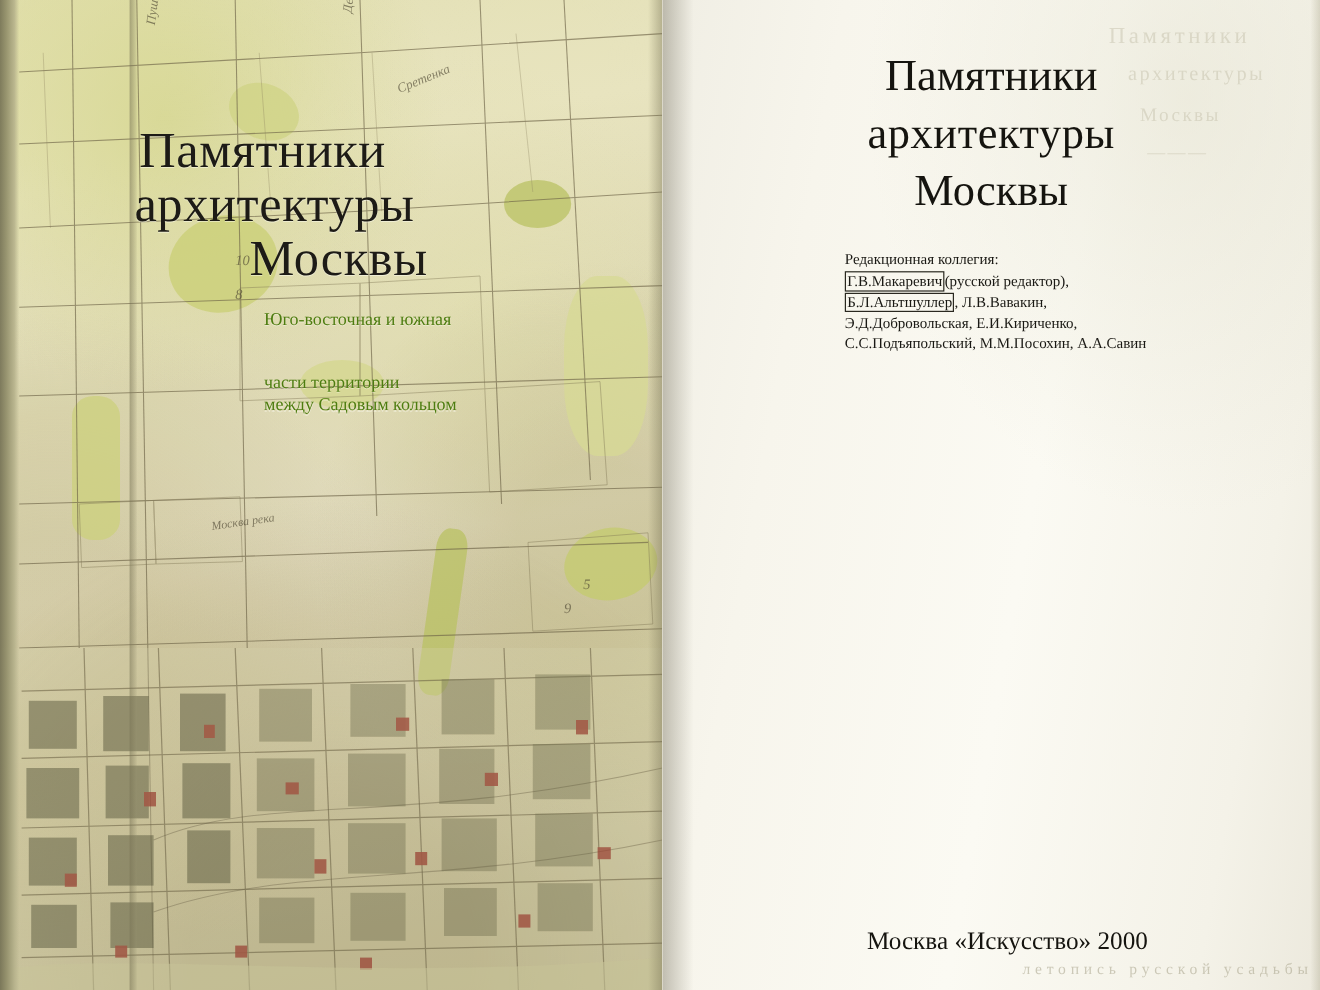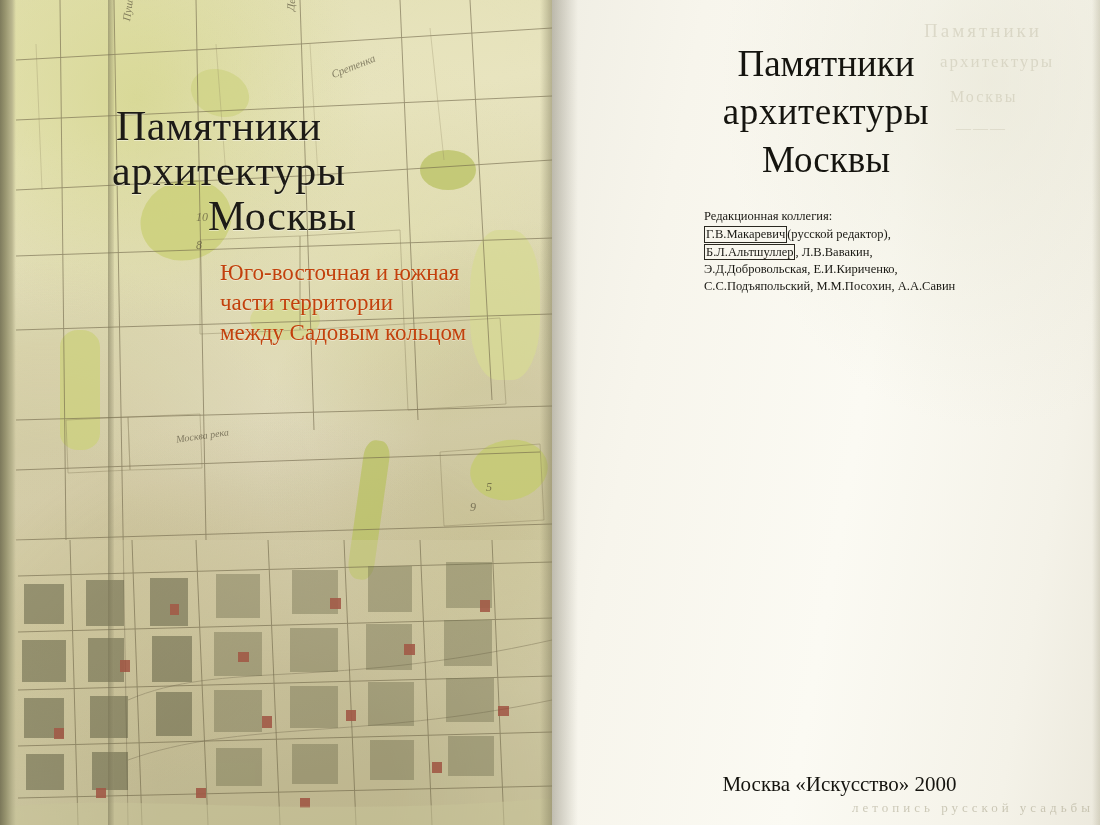--- a/index.html
+++ b/index.html
@@ -107,28 +107,28 @@
   .cover-title .l1, .cover-title .l2, .cover-title .l3 {
     font-size: 42px; line-height: 1.07; letter-spacing: .5px;
   }
   .cover-title .l1 { margin-left: 4px; }
   .cover-title .l2 { margin-left: 0px; }
   .cover-title .l3 { margin-left: 96px; }
   .cover-sub {
     position: absolute;
     left: 220px; top: 258px;
     width: 330px;
-    font-size: 23px;
+    font-size: 15px;
     line-height: 1.30;
-    color: #c2410c;
+    color: #4d7c0f;
     text-shadow: 0 1px 0 rgba(255,255,250,0.4);
   }
   .cover-sub div { white-space: nowrap; }
   .cover-sub .s1 { margin-left: 0px; }
-  .cover-sub .s2 { margin-left: 0px; }
+  .cover-sub .s2 { margin-left: 0px; margin-top: 32px; }
   .cover-sub .s3 { margin-left: 0px; }
   .cover-sub .s4 { margin-left: 0px; }
   .cover-sub .s5 { margin-left: 0px; }
 
   
   .titlepage {
     position: relative;
     width: 548px; height: 825px;
     background:
       radial-gradient(ellipse 70% 60% at 80% 10%, rgba(228,226,208,0.55), rgba(228,226,208,0) 70%),

